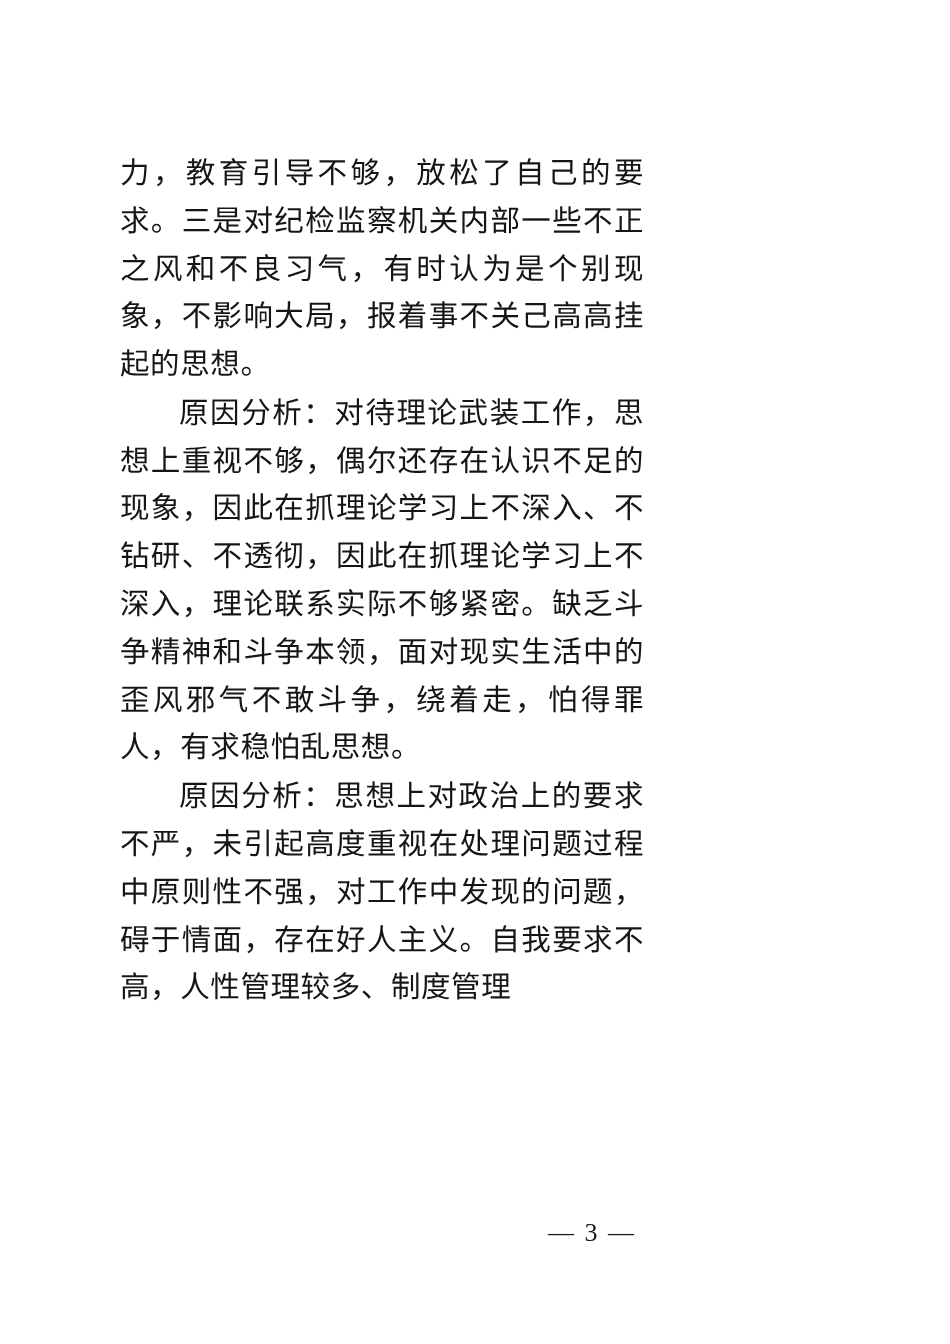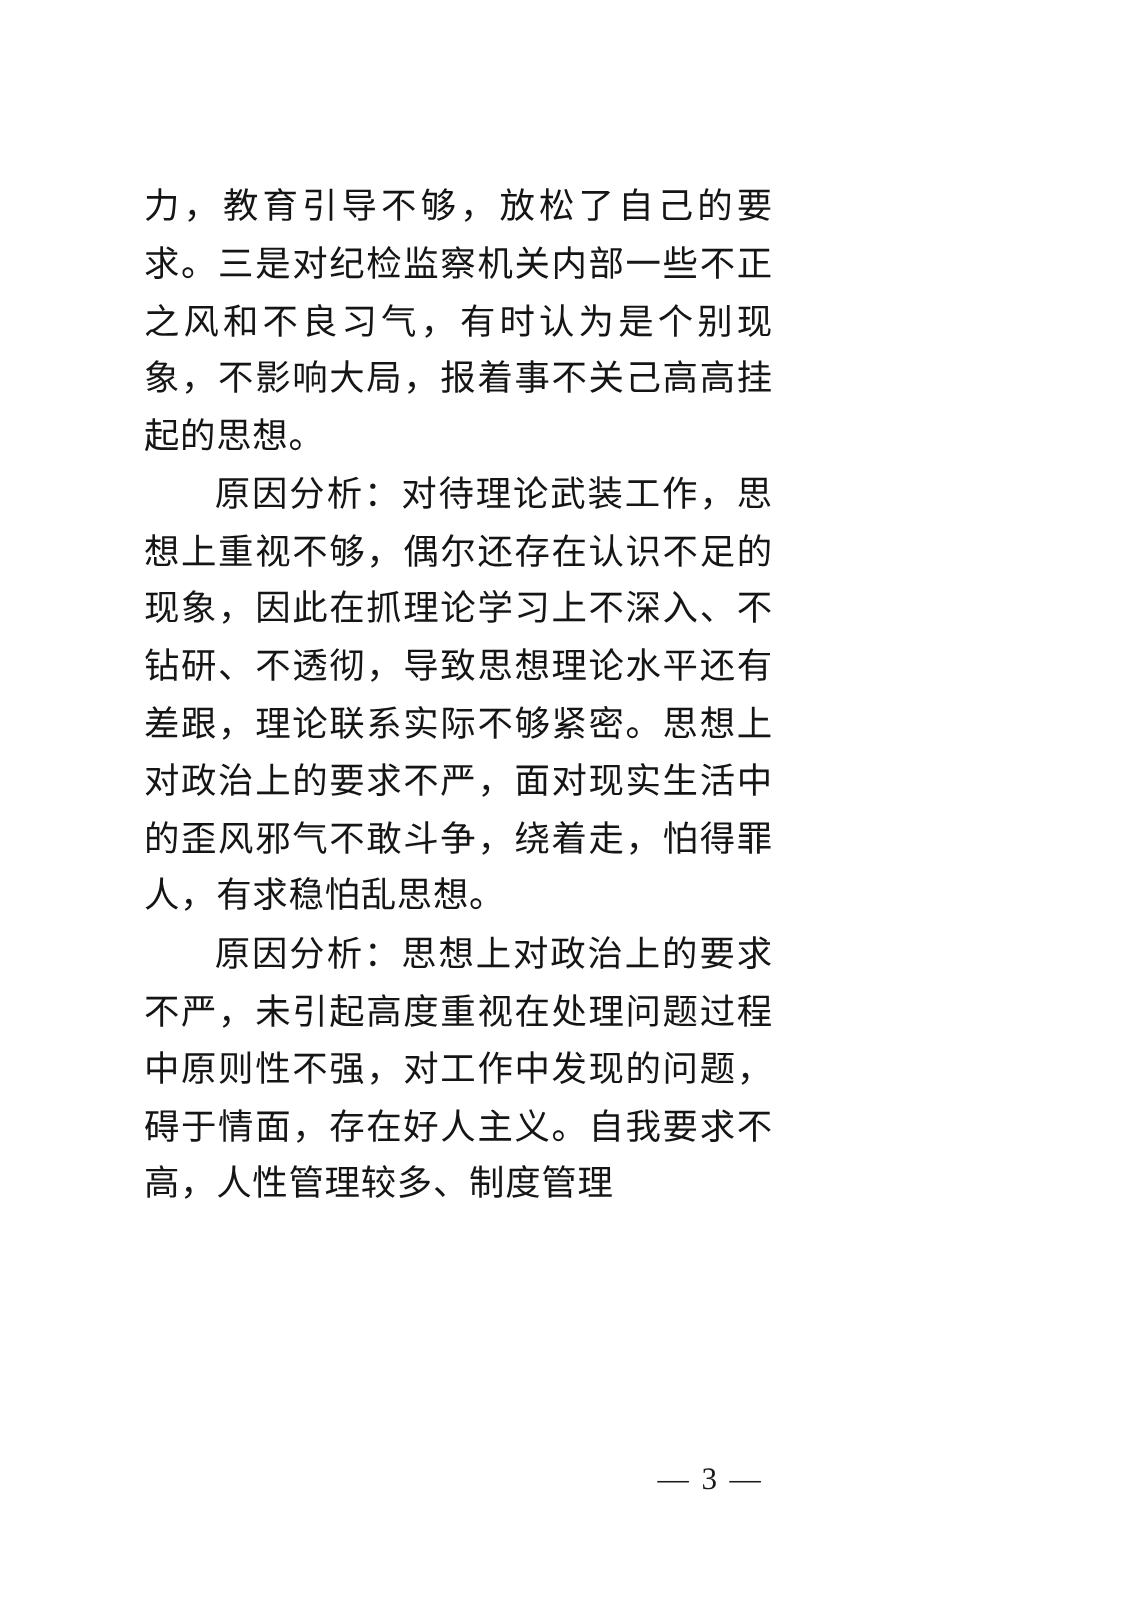--- a/index.html
+++ b/index.html
@@ -47,17 +47,17 @@
     color: #1a1a1a;
     font-family: "Liberation Serif", "DejaVu Serif", serif;
   }
 </style>
 </head>
 <body>
 
 <div class="page">
   <div class="doc-body">
     <p class="para">力，教育引导不够，放松了自己的要求。三是对纪检监察机关内部一些不正之风和不良习气，有时认为是个别现象，不影响大局，报着事不关己高高挂起的思想。</p>
-    <p class="para indent">原因分析：对待理论武装工作，思想上重视不够，偶尔还存在认识不足的现象，因此在抓理论学习上不深入、不钻研、不透彻，导致思想理论水平还有差跟，理论联系实际不够紧密。思想上对政治上的要求不严，面对现实生活中的歪风邪气不敢斗争，绕着走，怕得罪人，有求稳怕乱思想。</p>
+    <p class="para indent">原因分析：对待理论武装工作，思想上重视不够，偶尔还存在认识不足的现象，因此在抓理论学习上不深入、不钻研、不透彻，因此在抓理论学习上不深入，理论联系实际不够紧密。缺乏斗争精神和斗争本领，面对现实生活中的歪风邪气不敢斗争，绕着走，怕得罪人，有求稳怕乱思想。</p>
     <p class="para indent">原因分析：思想上对政治上的要求不严，未引起高度重视在处理问题过程中原则性不强，对工作中发现的问题，碍于情面，存在好人主义。自我要求不高，人性管理较多、制度管理</p>
   </div>
   <div class="page-number">— 3 —</div>
 </div>
 
 </body></html>

